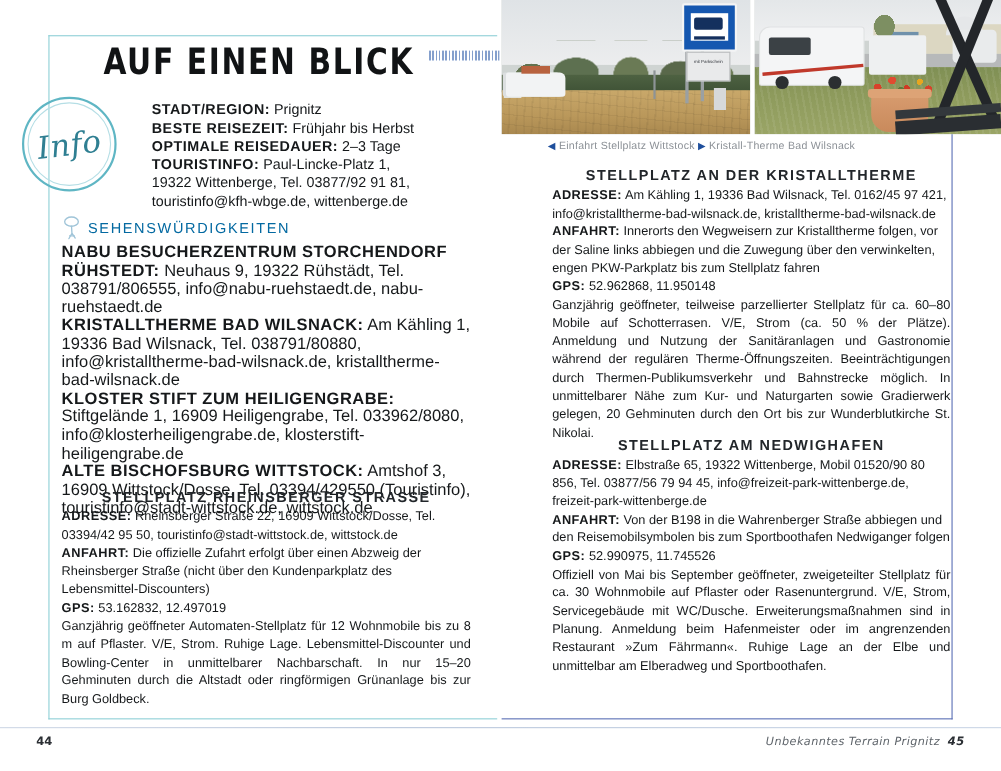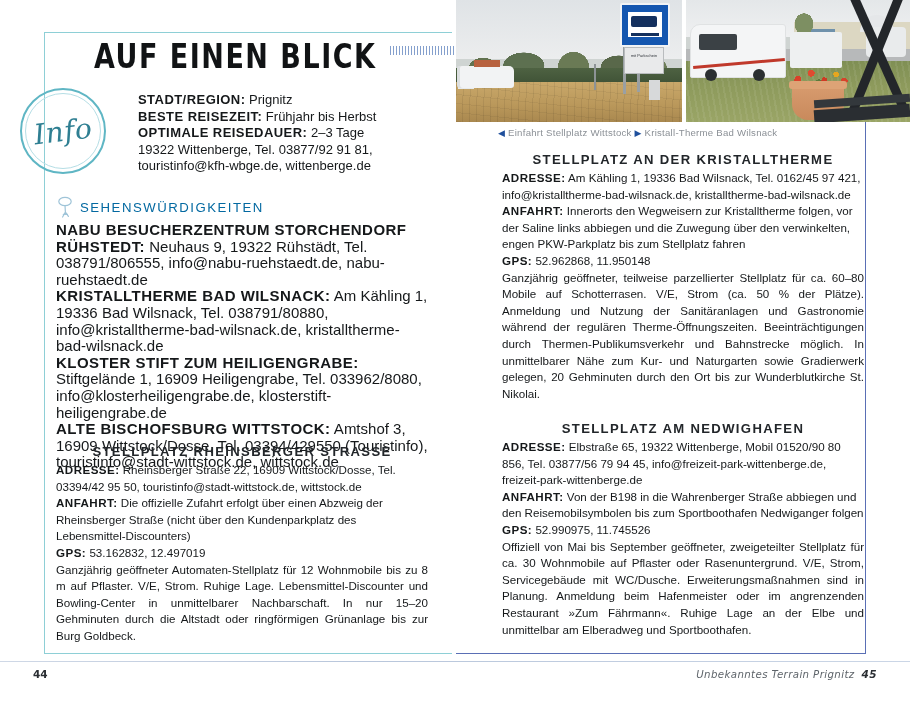--- a/index.html
+++ b/index.html
@@ -197,20 +197,21 @@
 <div class="info-badge">
   <div class="ring"></div>
   <div class="ring2"></div>
   <div class="txt">Info</div>
 </div>
 
 <div class="facts">
   <div><span class="lbl">STADT/REGION:</span> <span>Prignitz</span></div>
   <div><span class="lbl">BESTE REISEZEIT:</span> <span>Frühjahr bis Herbst</span></div>
   <div><span class="lbl">OPTIMALE REISEDAUER:</span> <span>2–3 Tage</span></div>
+  <div><span class="lbl">TOURISTINFO:</span> <span>Paul-Lincke-Platz 1,</span></div>
   <div><span>19322 Wittenberge, Tel. 03877/92 91 81,</span></div>
   <div><span>touristinfo@kfh-wbge.de, wittenberge.de</span></div>
 </div>
 
 <svg class="pin-icon" viewBox="0 0 20 22">
   <ellipse cx="9" cy="5.5" rx="6.2" ry="4.2" fill="none" stroke="#9fc4d8" stroke-width="1.2"></ellipse>
   <path d="M9 9.5 L9.4 16 M9.4 16 L6.6 21 M9.4 16 L12.4 20.4" fill="none" stroke="#9fc4d8" stroke-width="1.2" stroke-linecap="round"></path>
   <path d="M6.8 18.4 L12 18.4" stroke="#9fc4d8" stroke-width="1.1"></path>
 </svg>
 <div class="sights-head">SEHENSWÜRDIGKEITEN</div>
@@ -244,21 +245,21 @@
 <div class="rsec" style="top:152px">
   <div class="sec-title">STELLPLATZ AN DER KRISTALLTHERME</div>
   <div class="sec-body">
     <p><span class="lbl">ADRESSE:</span><span> Am Kähling 1, 19336 Bad Wilsnack, Tel. 0162/45 97 421, info@kristalltherme-bad-wilsnack.de, kristalltherme-bad-wilsnack.de</span></p>
     <p><span class="lbl">ANFAHRT:</span><span> Innerorts den Wegweisern zur Kristalltherme folgen, vor der Saline links abbiegen und die Zuwegung über den verwinkelten, engen PKW-Parkplatz bis zum Stellplatz fahren</span></p>
     <p><span class="lbl">GPS:</span><span> 52.962868, 11.950148</span></p>
     <p class="just">Ganzjährig geöffneter, teilweise parzellierter Stellplatz für ca. 60–80 Mobile auf Schotterrasen. V/E, Strom (ca. 50 % der Plätze). Anmeldung und Nutzung der Sanitäranlagen und Gastronomie während der regulären Therme-Öffnungszeiten. Beeinträchtigungen durch Thermen-Publikumsverkehr und Bahnstrecke möglich. In unmittelbarer Nähe zum Kur- und Naturgarten sowie Gradierwerk gelegen, 20 Gehminuten durch den Ort bis zur Wunderblutkirche St. Nikolai.</p>
   </div>
 </div>
 
-<div class="rsec" style="top:421px">
+<div class="rsec" style="top:397px">
   <div class="sec-title">STELLPLATZ AM NEDWIGHAFEN</div>
   <div class="sec-body">
     <p><span class="lbl">ADRESSE:</span><span> Elbstraße 65, 19322 Wittenberge, Mobil 01520/90 80 856, Tel. 03877/56 79 94 45, info@freizeit-park-wittenberge.de, freizeit-park-wittenberge.de</span></p>
     <p><span class="lbl">ANFAHRT:</span><span> Von der B198 in die Wahrenberger Straße abbiegen und den Reisemobilsymbolen bis zum Sportboothafen Nedwiganger folgen</span></p>
     <p><span class="lbl">GPS:</span><span> 52.990975, 11.745526</span></p>
     <p class="just">Offiziell von Mai bis September geöffneter, zweigeteilter Stellplatz für ca. 30 Wohnmobile auf Pflaster oder Rasenuntergrund. V/E, Strom, Servicegebäude mit WC/Dusche. Erweiterungsmaßnahmen sind in Planung. Anmeldung beim Hafenmeister oder im angrenzenden Restaurant »Zum Fährmann«. Ruhige Lage an der Elbe und unmittelbar am Elberadweg und Sportboothafen.</p>
   </div>
 </div>
 
 <div class="footrule"></div>

